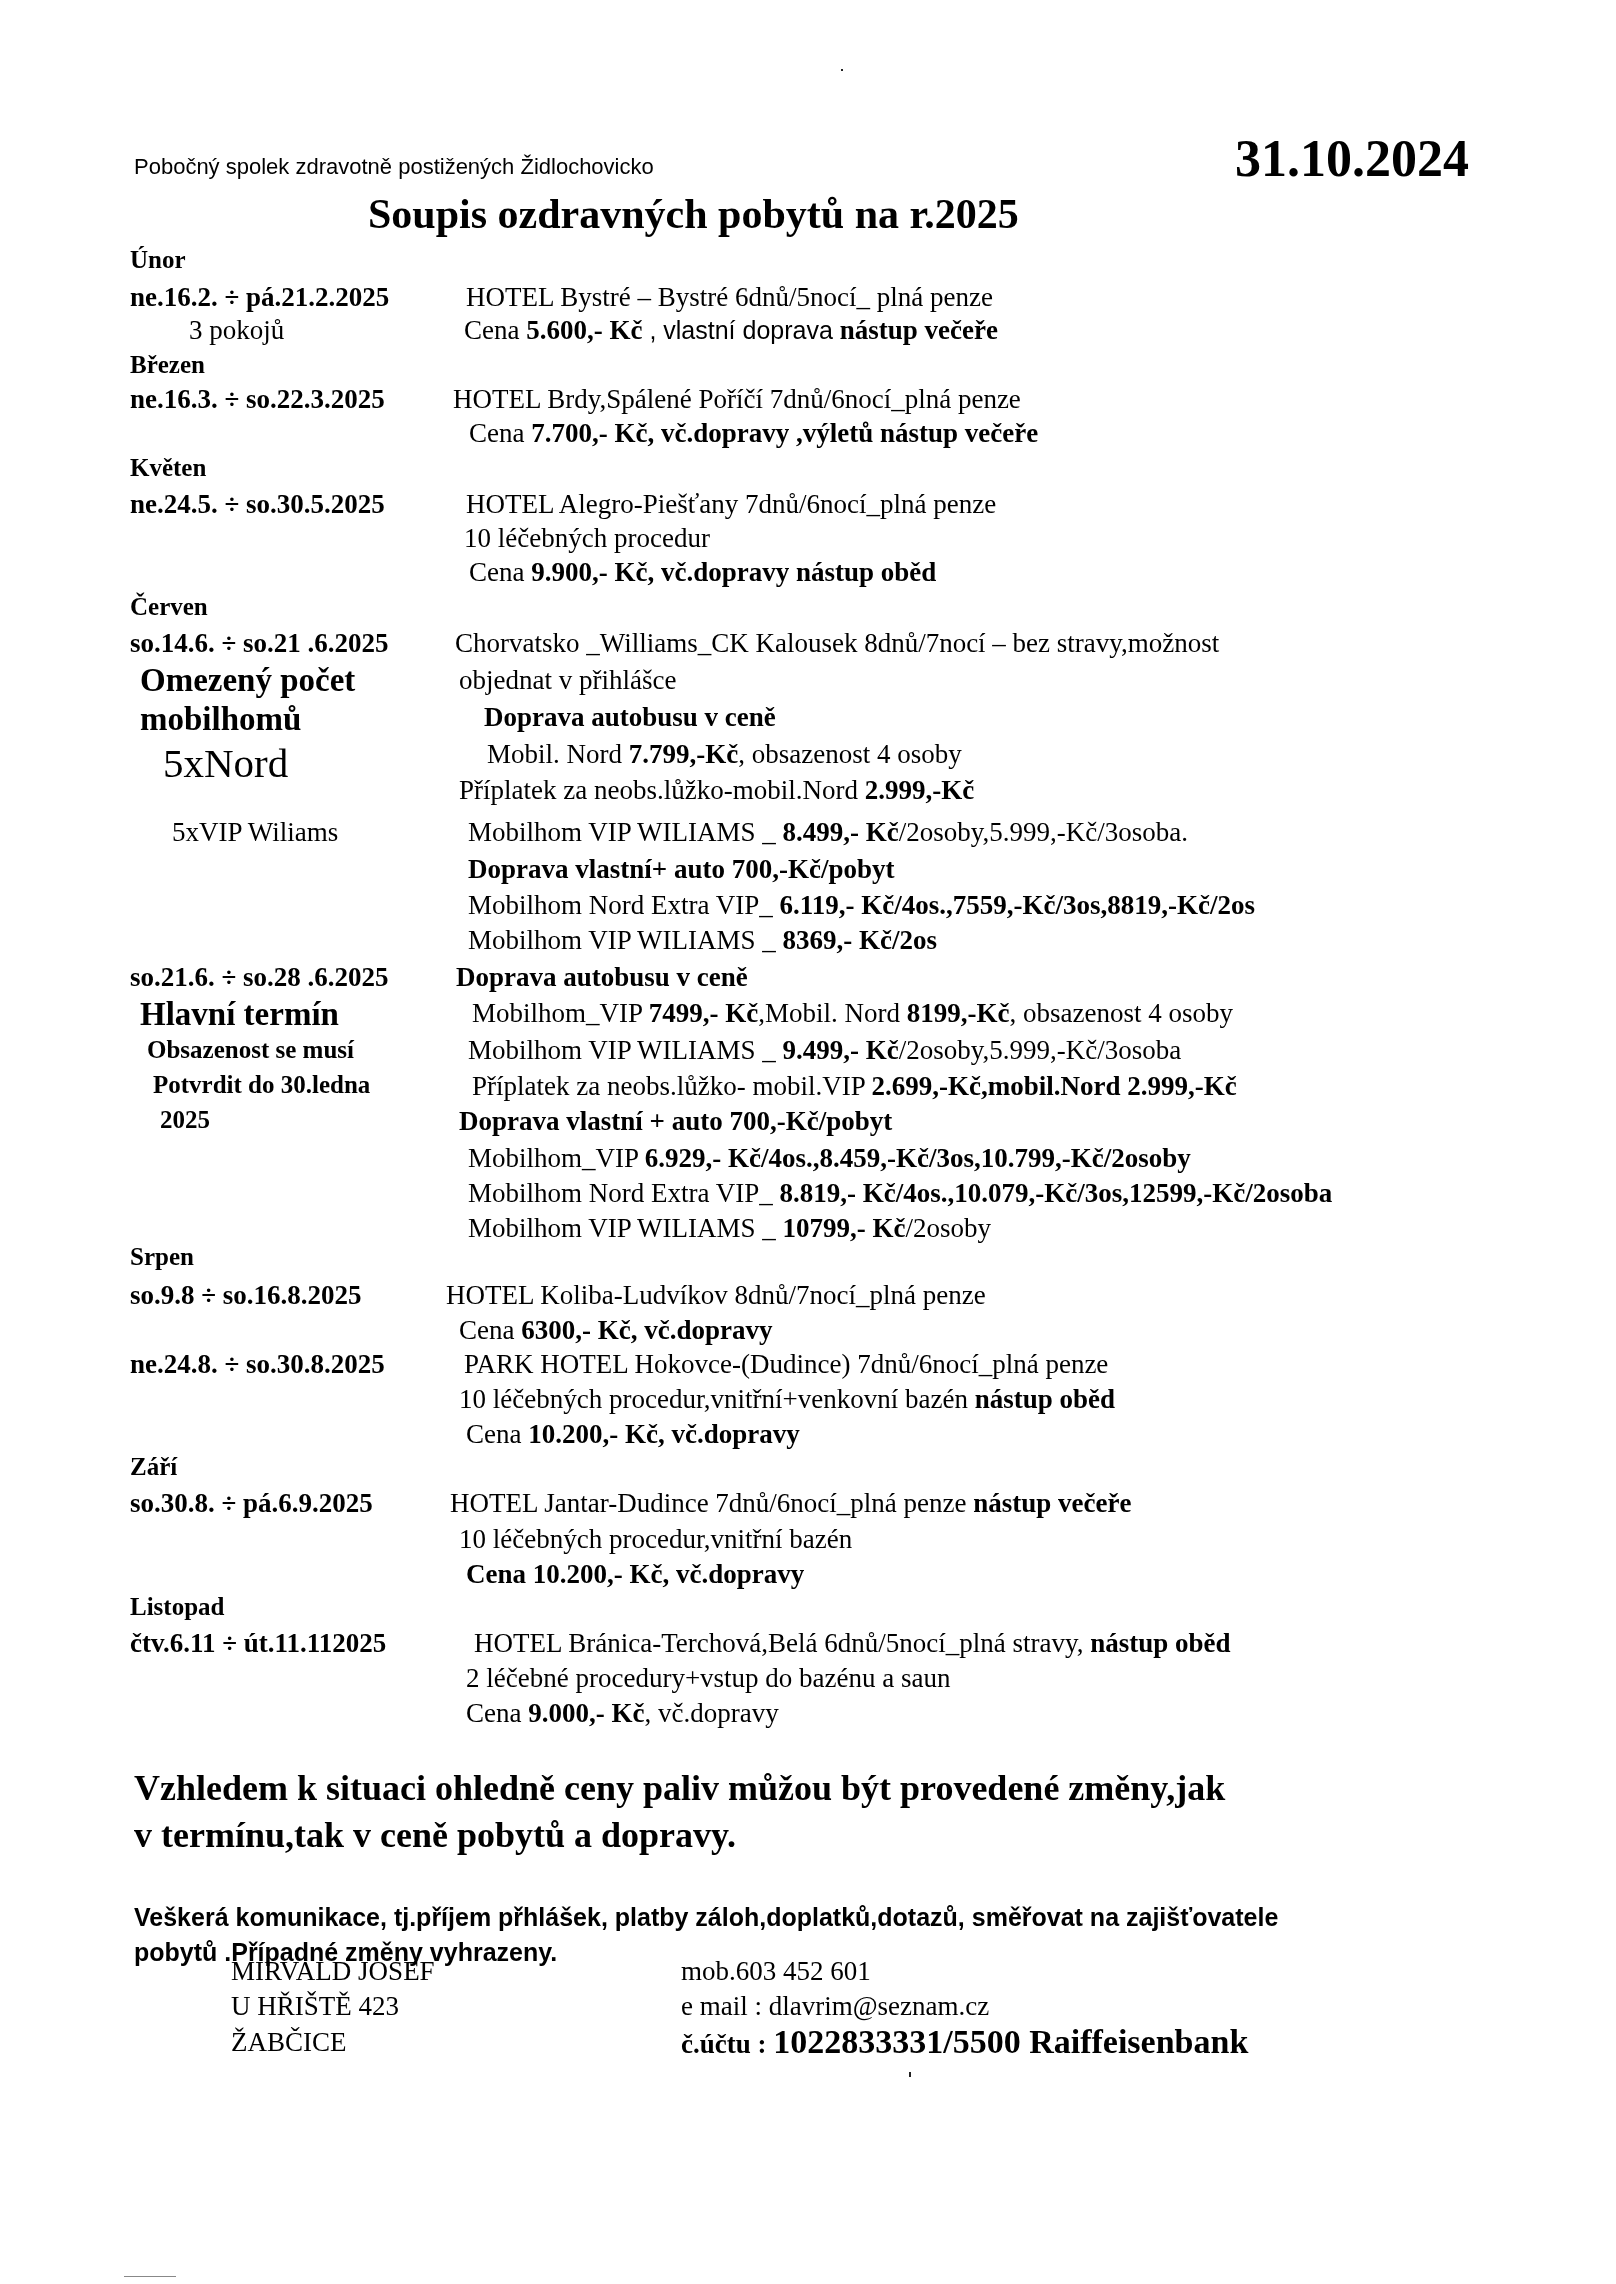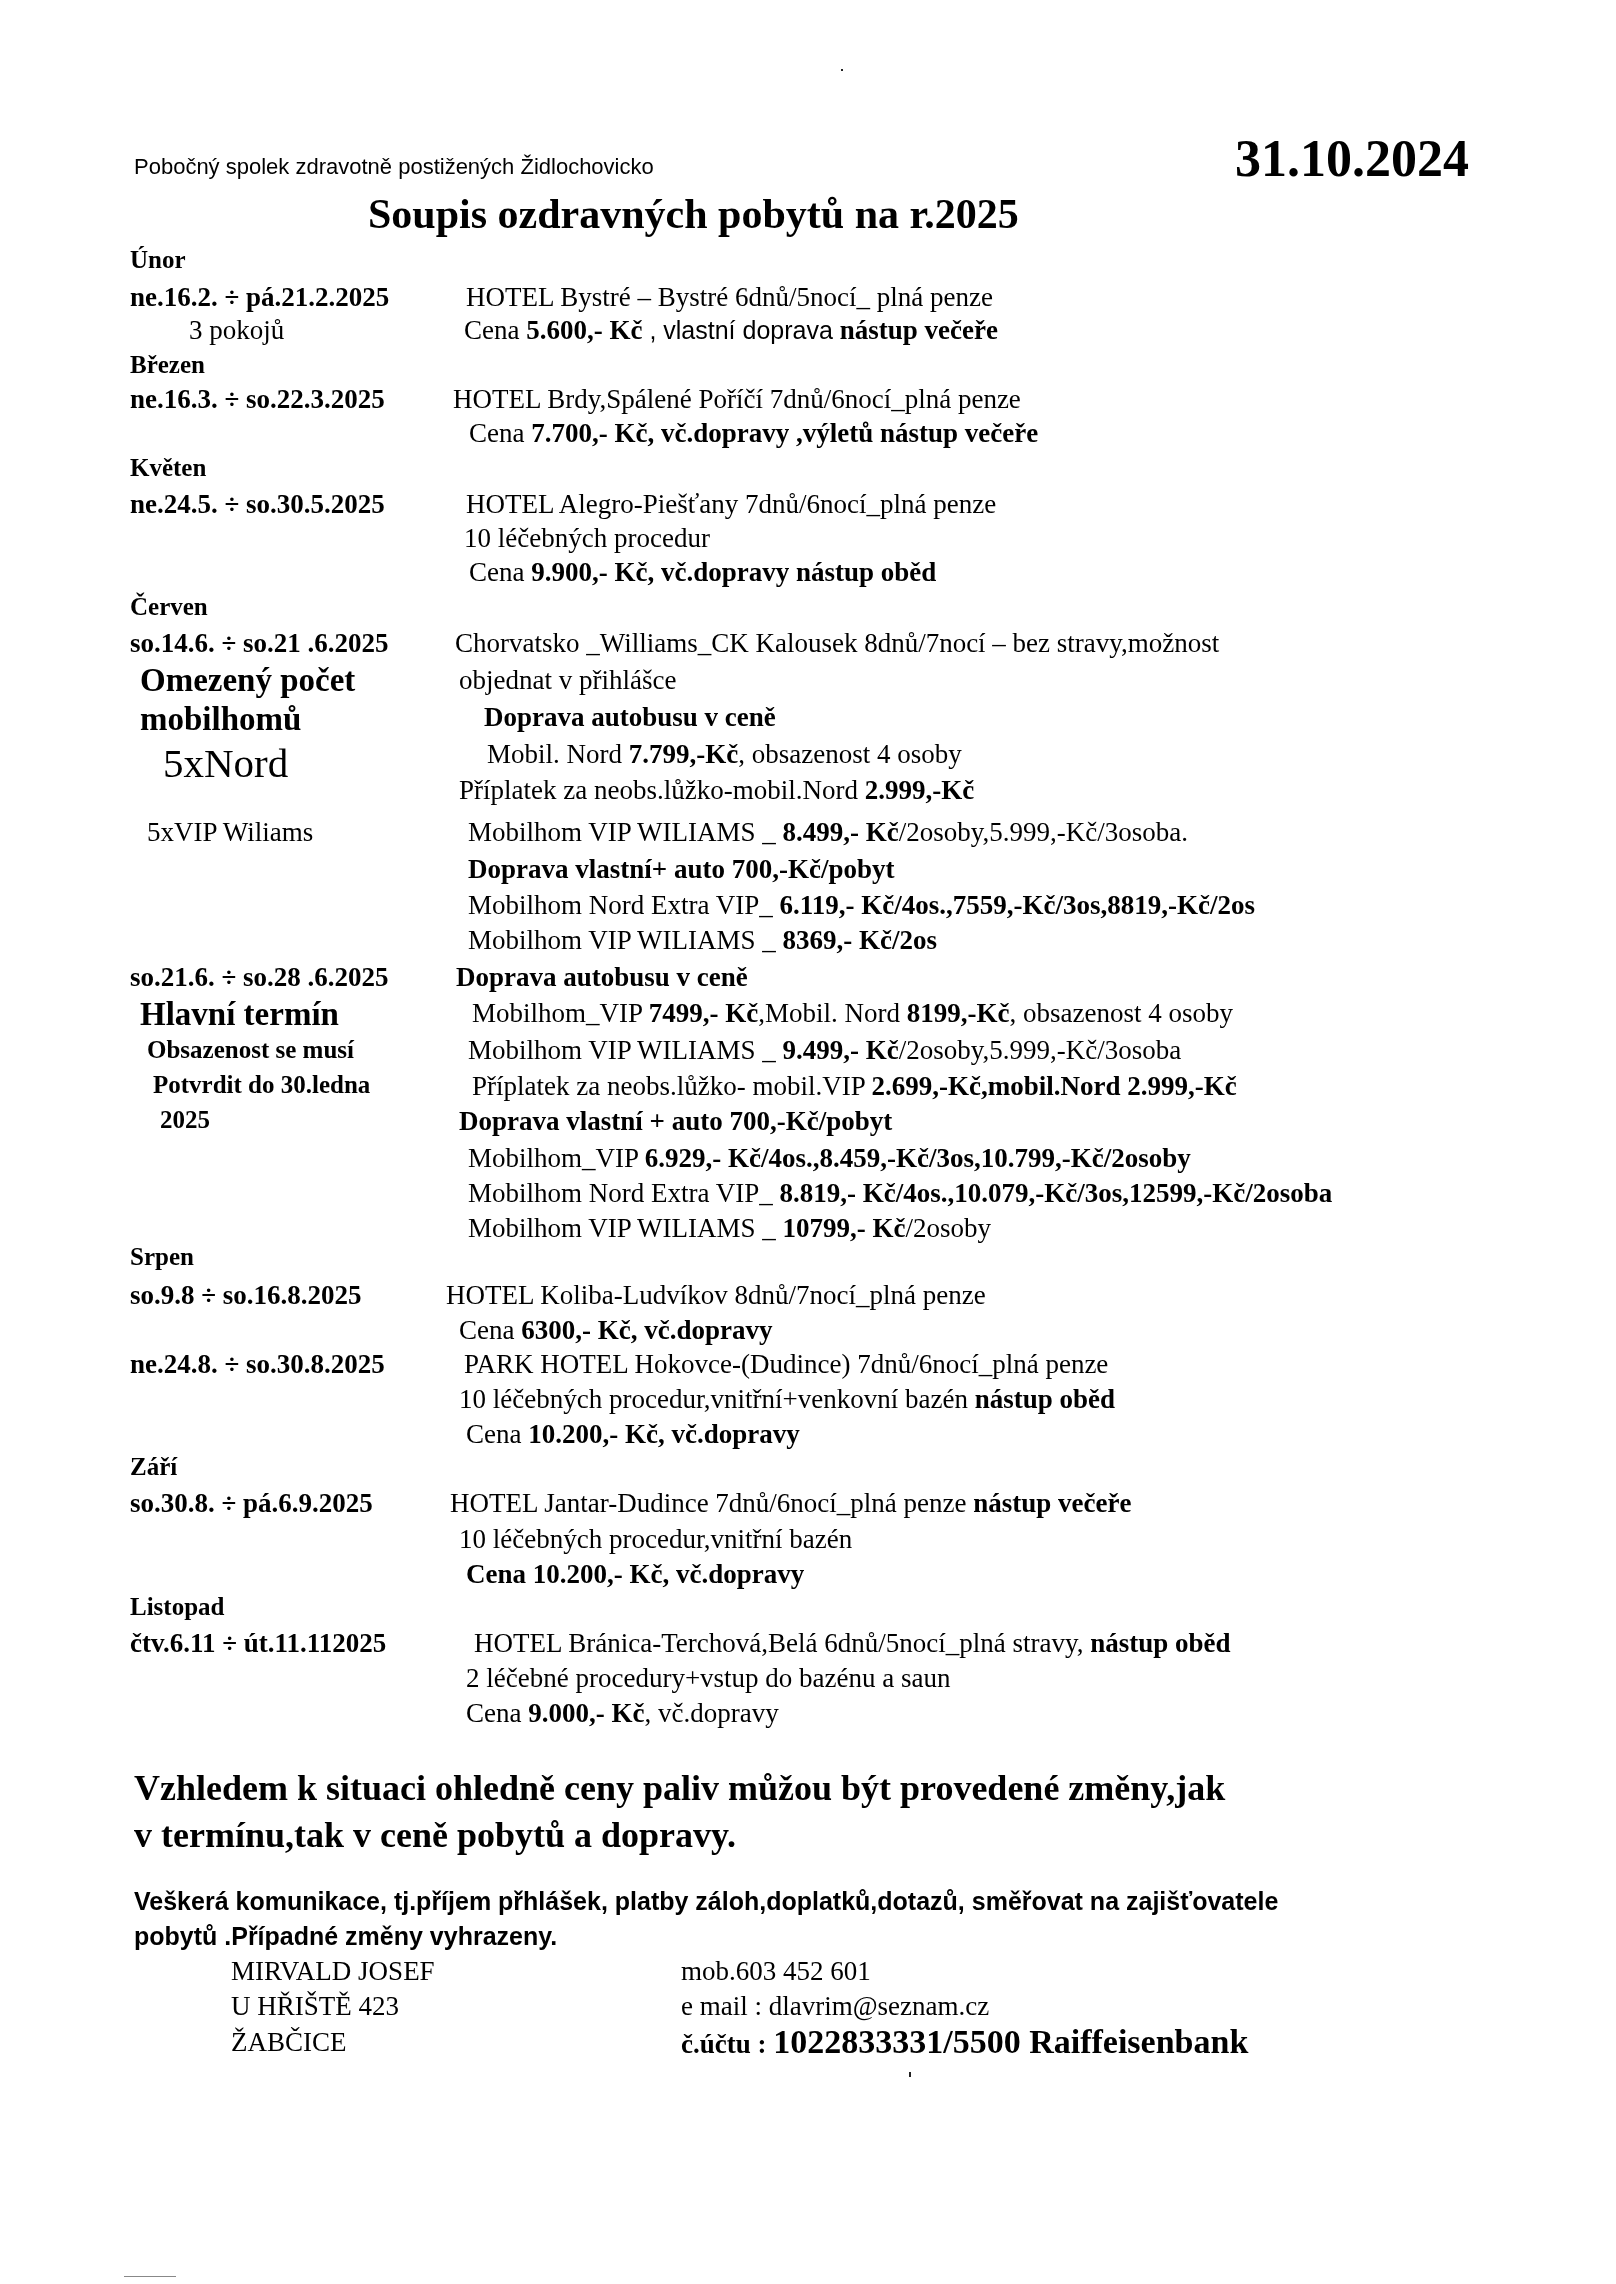--- a/index.html
+++ b/index.html
@@ -10,21 +10,21 @@
   .date { left:1235px; top:129px; font-size:52px; font-weight:bold; }
   .title { left:368px; top:190px; font-size:42px; font-weight:bold; }
   .month { font-size:25px; font-weight:bold; }
   .dr { font-size:27px; font-weight:bold; }
   .ln { font-size:27px; }
   .b { font-weight:bold; }
   .big { font-size:33px; font-weight:bold; }
   .side { font-size:27px; }
   .sideb { font-size:25px; font-weight:bold; }
   .notice { left:134px; font-size:36px; font-weight:bold; }
-  .comm { left:134px; font-size:25px; font-weight:bold; font-family:"Liberation Sans","DejaVu Sans",sans-serif; }
+  .comm { left:134px; font-size:25px; font-weight:bold; font-family:"Liberation Sans","DejaVu Sans",sans-serif;margin-top:16px; }
   .ct { font-size:27px; }
   .mark { background:#222; }
 </style>
 </head>
 <body>
 
 <div class="abs org">Pobočný spolek zdravotně postižených Židlochovicko</div>
 <div class="abs date">31.10.2024</div>
 <div class="abs title">Soupis ozdravných pobytů na r.2025</div>
 
@@ -49,21 +49,21 @@
 <div class="abs ln" style="left:464px;top:523px">10 léčebných procedur</div>
 <div class="abs ln" style="left:469px;top:557px">
   <span>Cena </span><span class="b">9.900,- Kč, vč.dopravy nástup oběd</span>
 </div>
 
 <div class="abs month" style="left:130px;top:593px">Červen</div>
 <div class="abs dr" style="left:130px;top:628px">so.14.6. ÷ so.21 .6.2025</div>
 <div class="abs big" style="left:140px;top:662px">Omezený počet</div>
 <div class="abs big" style="left:140px;top:701px">mobilhomů</div>
 <div class="abs" style="left:163px;top:739px;font-size:41px">5xNord</div>
-<div class="abs side" style="left:147px;top:817px">5xVIP Wiliams</div>
+<div class="abs side" style="left:172px;top:817px">5xVIP Wiliams</div>
 
 <div class="abs ln" style="left:455px;top:628px">Chorvatsko _Williams_CK  Kalousek  8dnů/7nocí – bez stravy,možnost</div>
 <div class="abs ln" style="left:459px;top:665px">objednat v přihlášce</div>
 <div class="abs ln b" style="left:484px;top:702px">Doprava autobusu v ceně</div>
 <div class="abs ln" style="left:487px;top:739px">
   <span>Mobil. Nord </span><span class="b">7.799,-Kč</span><span>, obsazenost 4 osoby</span>
 </div>
 <div class="abs ln" style="left:459px;top:775px">
   <span>Příplatek za neobs.lůžko-mobil.Nord  </span><span class="b">2.999,-Kč</span>
 </div>

